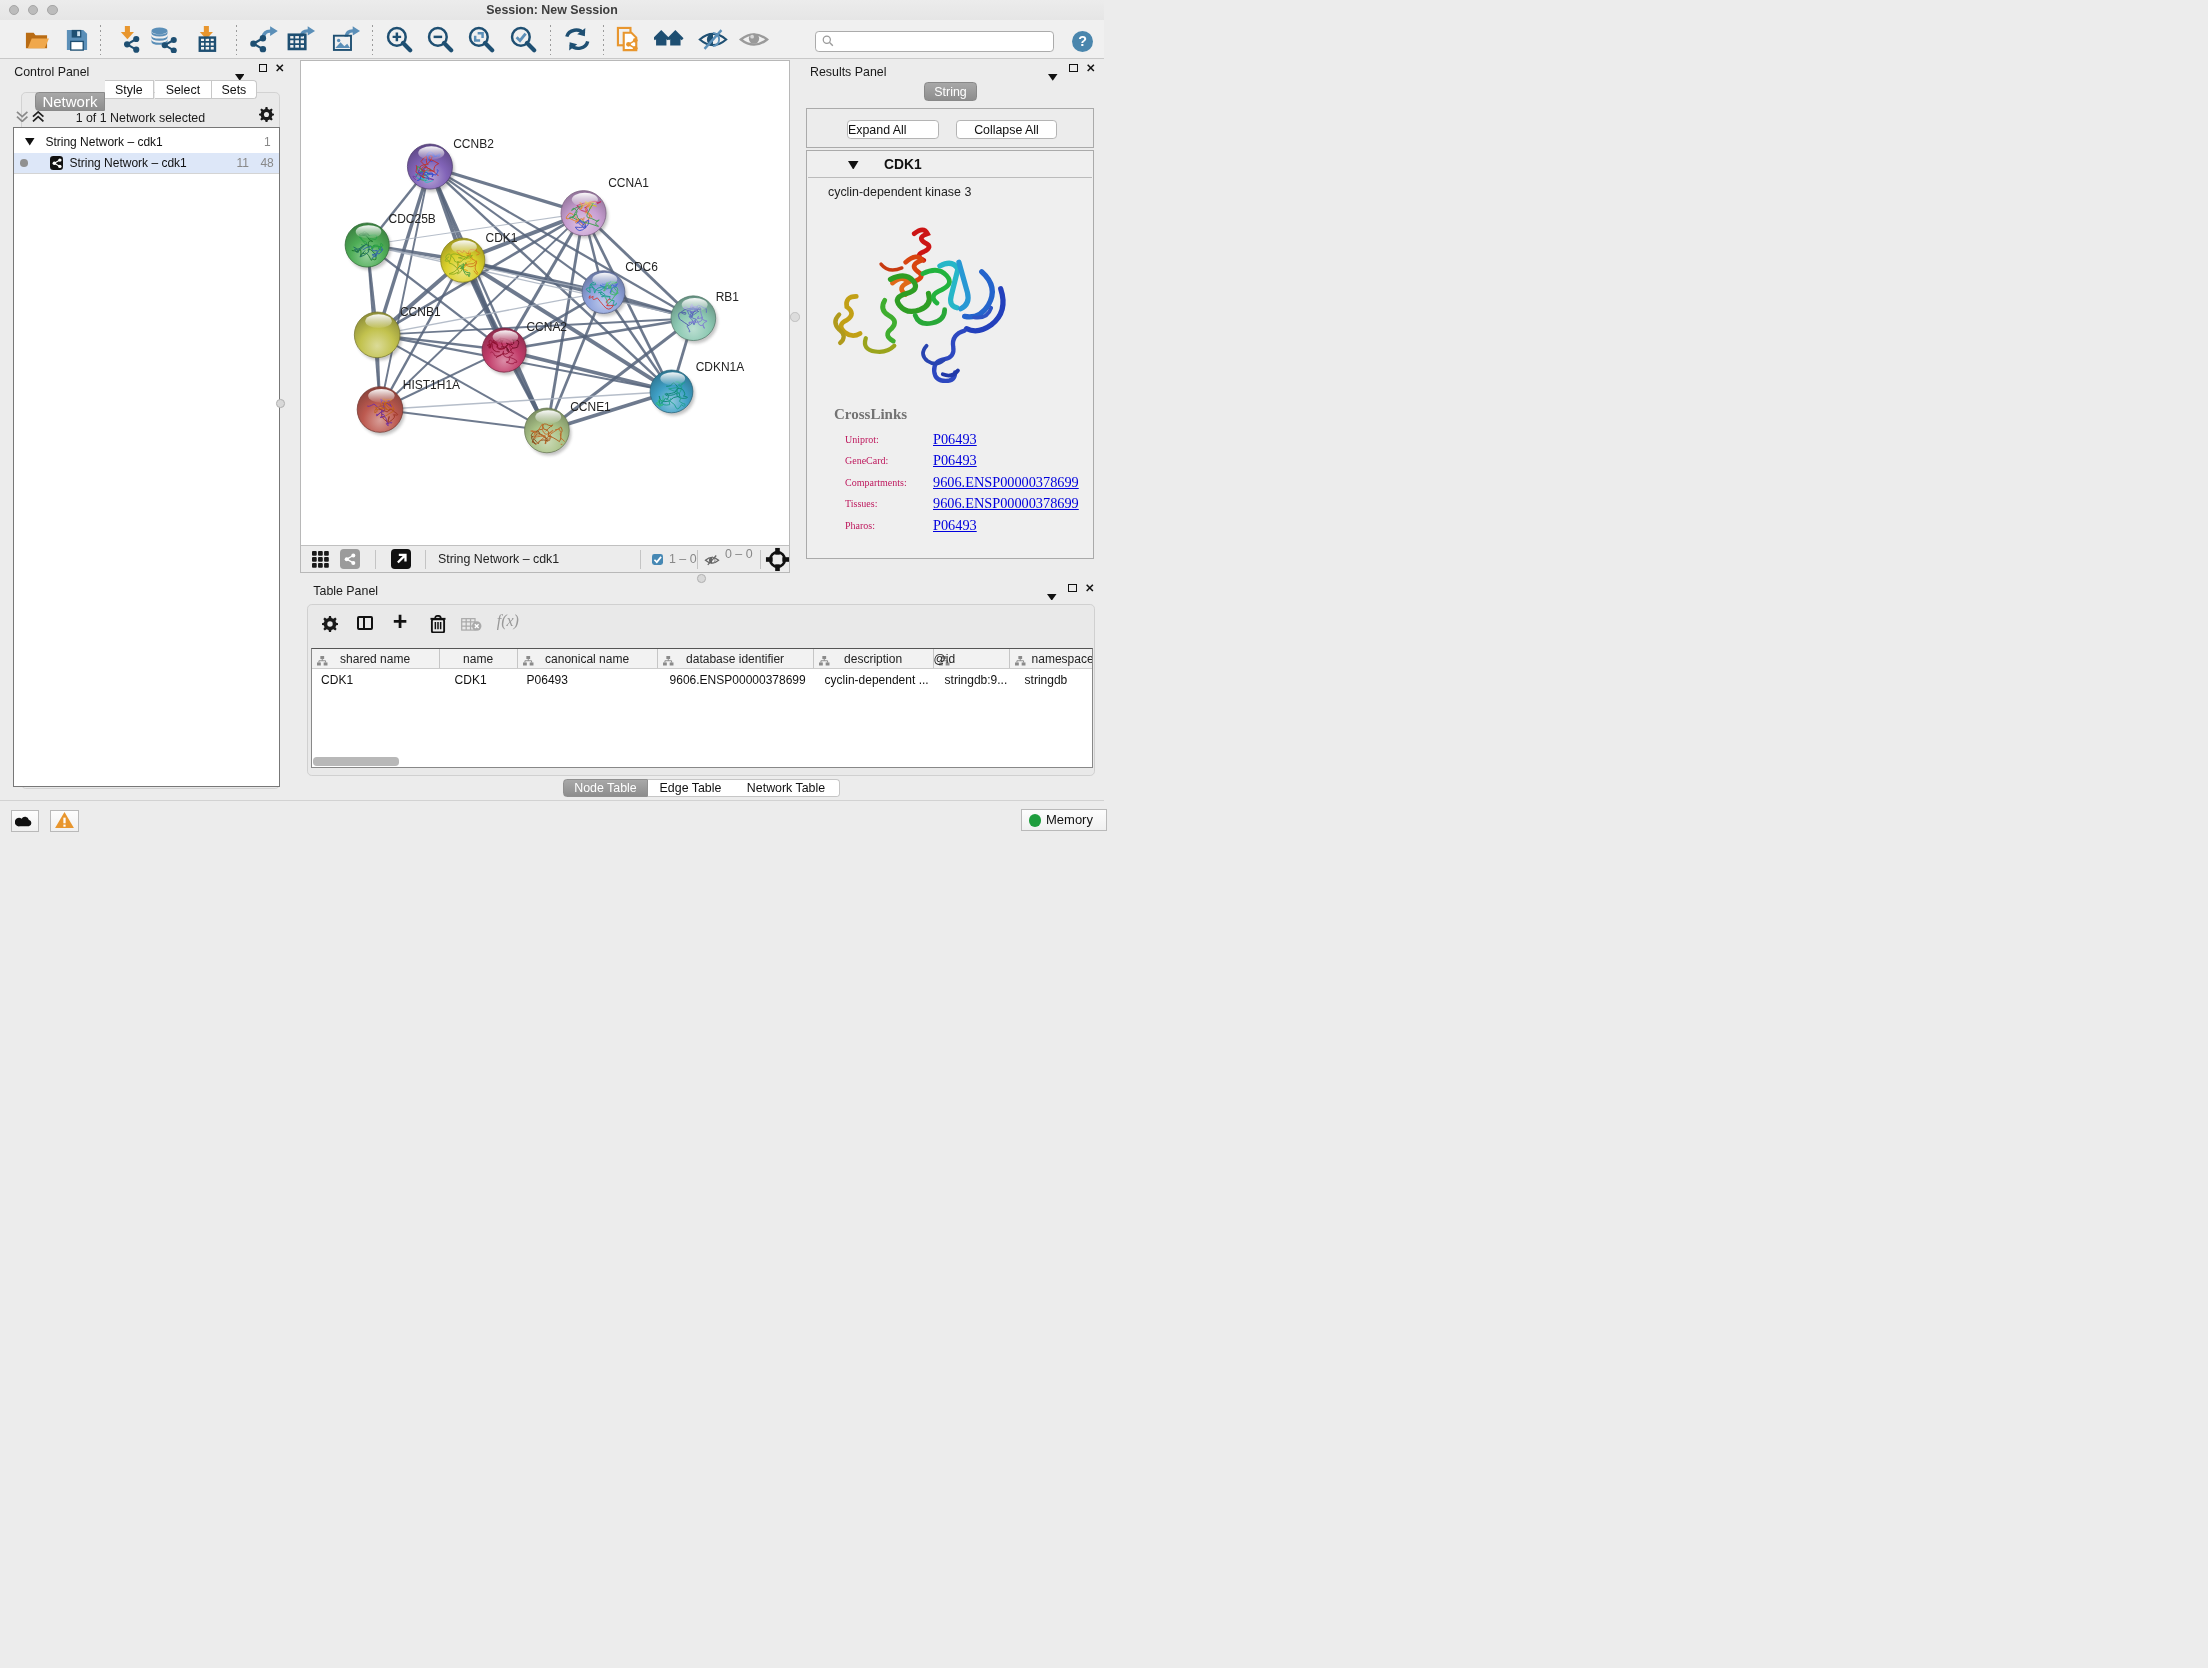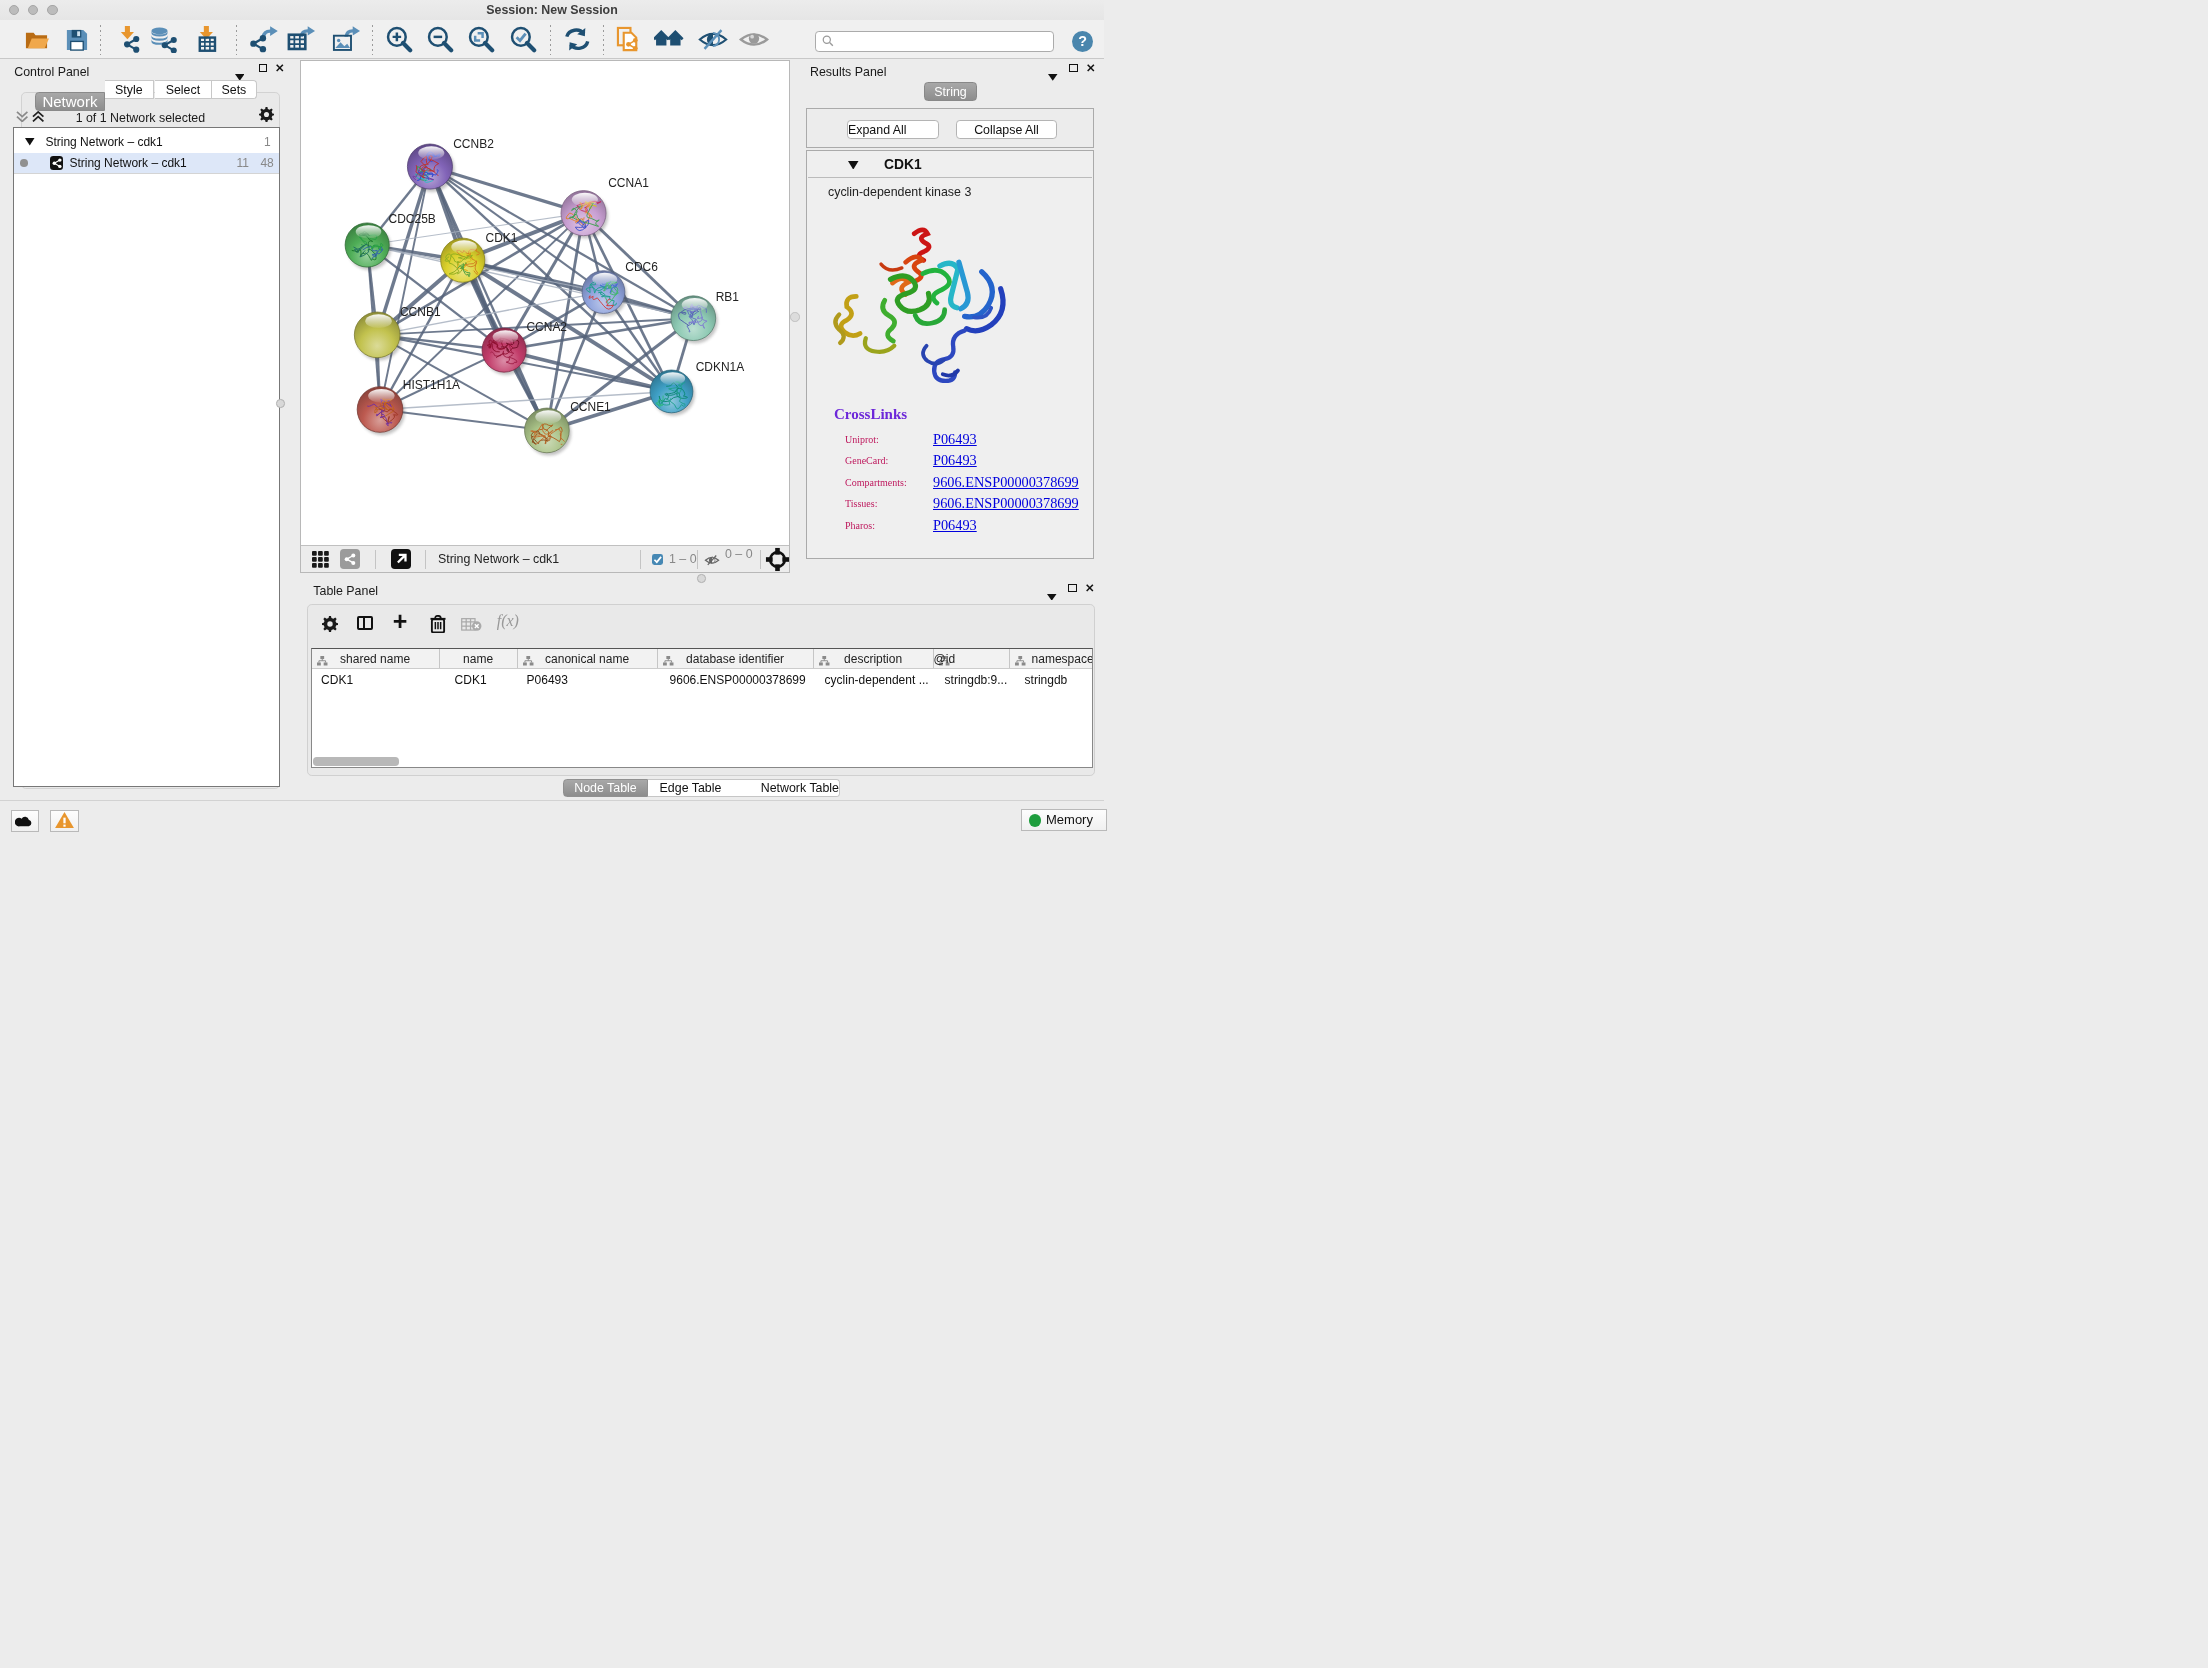--- a/index.html
+++ b/index.html
@@ -559,21 +559,21 @@
    <div class="abs" style="left:149px;top:10.5px;width:101px;height:19px;background:#fff;border:1px solid #b4b4b4;border-radius:3.8px;text-align:center;font-size:12.4px;line-height:18px;color:#111">Collapse All</div>
  </div>
  <div class="abs" style="left:15px;top:91px;width:288px;height:409px;background:#efefef;border:1px solid #aaa">
    <div class="abs" style="left:1px;top:0;width:284px;height:27px;border-bottom:1px solid #bbb">
      <svg width="10.5" height="8.6" viewBox="0 0 11 9" style="position:absolute;left:40px;top:9.5px">
           <path d="M0 0 L11 0 L5.5 9 Z" fill="#111"></path>
         </svg>
      <div class="abs" style="left:76px;top:5.7px;font-size:13.8px;font-weight:bold;color:#111">CDK1</div>
    </div>
    <div class="abs" style="left:21px;top:34px;font-size:12.4px;color:#222">cyclin-dependent kinase 3</div>
-   <div class="abs" style="left:27px;top:255px;font-family:'Liberation Serif',serif;font-size:15px;font-weight:bold;color:#6d28d9">CrossLinks</div>
+   <div class="abs" style="left:27px;top:255px;font-family:'Liberation Serif',serif;font-size:15px;font-weight:bold;color:#737373">CrossLinks</div>
    <div class="abs" style="left:38px;top:278px;font-family:'Liberation Serif',serif;font-size:10px;color:#be185d;line-height:21.4px">Uniprot:<br>GeneCard:<br>Compartments:<br>Tissues:<br>Pharos:</div>
    <div class="abs" style="left:126px;top:278px;font-family:'Liberation Serif',serif;font-size:14.3px;color:#0000dd;line-height:21.4px;text-decoration:underline">P06493<br>P06493<br>9606.ENSP00000378699<br>9606.ENSP00000378699<br>P06493</div>
  </div>
 </div>
 <svg width="190" height="160" viewBox="0 0 200 168" style="position:absolute;left:824px;top:224px">
     <path d="M95 10 q10 -8 14 0 q-12 4 -2 10 q8 4 -2 9 q-10 4 0 9" fill="none" stroke="#cc1414" stroke-width="5" stroke-linecap="round"></path>
     <path d="M86 40 q12 -10 17 -2 q-14 5 -4 12 q8 5 -3 10" fill="none" stroke="#d8440f" stroke-width="5" stroke-linecap="round"></path>
     <path d="M72 62 q11 -9 17 -1 q-13 6 -3 13" fill="none" stroke="#e06818" stroke-width="5" stroke-linecap="round"></path>
     <path d="M60 42 q8 10 22 4" fill="none" stroke="#c83a10" stroke-width="3.5" stroke-linecap="round"></path>
     <path d="M34 76 q-12 0 -10 11 q10 7 0 14 q-11 5 -2 13 q8 6 16 1" fill="none" stroke="#c2a016" stroke-width="5" stroke-linecap="round"></path>
@@ -703,21 +703,21 @@
         <div class="abs" style="left:358px;top:24px;font-size:12px;color:#111;white-space:nowrap">9606.ENSP00000378699</div>
         <div class="abs" style="left:513px;top:24px;font-size:12px;color:#111;white-space:nowrap">cyclin-dependent ...</div>
         <div class="abs" style="left:633px;top:24px;font-size:12px;color:#111;white-space:nowrap">stringdb:9...</div>
         <div class="abs" style="left:713px;top:24px;font-size:12px;color:#111;white-space:nowrap">stringdb</div>
      <div class="abs" style="left:1.9px;top:108px;width:86px;height:8.6px;background:#b8b8b8;border-radius:3.8px"></div>
    </div>
  </div>
  <div class="abs" style="left:263px;top:206px;width:278px;height:18px">
    <div class="abs" style="left:0;top:0;width:85px;height:18px;background:linear-gradient(#a8a8a8,#8d8d8d);border-radius:3.8px 0 0 3.8px;border:1px solid #909090;color:#fff;text-align:center;font-size:12.4px;line-height:17px">Node Table</div>
    <div class="abs" style="left:85px;top:0;width:86px;height:18px;background:#fff;border:1px solid #c6c6c6;border-left:none;color:#111;text-align:center;font-size:12.4px;line-height:17px">Edge Table</div>
-   <div class="abs" style="left:170px;top:0;width:107px;height:18px;background:#fff;border:1px solid #c6c6c6;border-left:none;border-radius:0 3.8px 3.8px 0;color:#111;text-align:right;font-size:12.4px;line-height:17px">Network Table</div>
+   <div class="abs" style="left:170px;top:0;width:107px;height:18px;background:#fff;border:1px solid #c6c6c6;border-left:none;border-radius:0 3.8px 3.8px 0;color:#111;text-align:center;font-size:12.4px;line-height:17px">Network Table</div>
  </div>
 </div>
 <div class="abs" style="left:0;top:800px;width:1104px;height:34px;background:#ececec;border-top:1px solid #d2d2d2">
  <div class="abs" style="left:10.5px;top:8.6px;width:28.5px;height:22px;background:linear-gradient(#fdfdfd,#f0f0f0);border:1px solid #b9b9b9">
    <svg width="19" height="13.3" viewBox="0 0 20 14" style="position:absolute;left:3.8px;top:3.8px">
         <path d="M5 13 A 4.5 4.5 0 1 1 7 5 A 4 4 0 0 1 14.5 6 A 3.6 3.6 0 0 1 14.5 13 Z" fill="#111"></path>
       </svg>
  </div>
  <div class="abs" style="left:50px;top:8.6px;width:28.5px;height:22px;background:linear-gradient(#fdfdfd,#f0f0f0);border:1px solid #b9b9b9">
    <svg width="19" height="16" viewBox="0 0 20 17" style="position:absolute;left:3.8px;top:1.9px">

